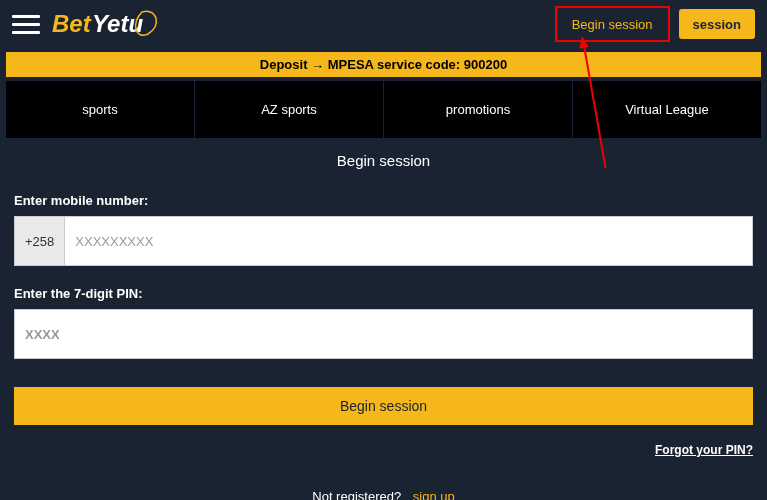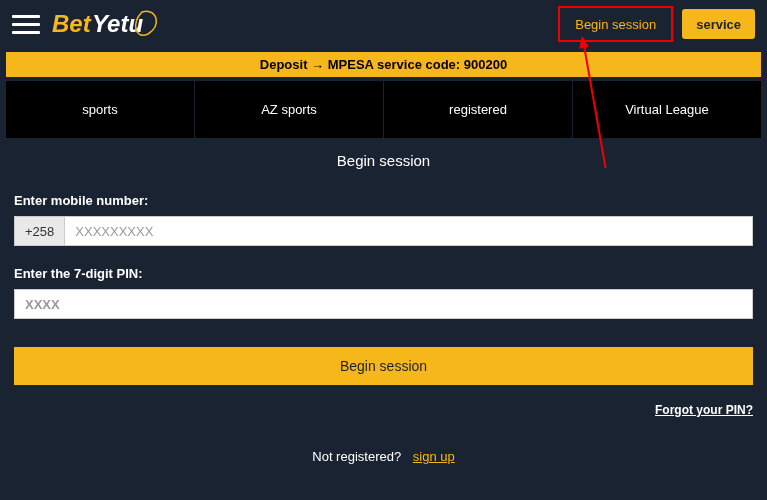--- a/index.html
+++ b/index.html
@@ -115,21 +115,21 @@
     display: flex;
     align-items: center;
     justify-content: center;
     padding: 0 10px;
     font-size: 13px;
     border: 1px solid #ccc;
     border-right: none;
   }
   input[type="text"], input[type="password"] {
     flex: 1;
-    height: 30px;
+    height: 50px;
     padding: 0 10px;
     font-size: 13px;
     border: 1px solid #ccc;
     background: #fff;
     color: #7f1d1d;
     outline: none;
   }
   input::placeholder { color: #999; }
   .pin-block { margin-bottom: 28px; }
   .login-btn {
@@ -197,29 +197,29 @@
   </div>
   <div class="logo">
     <svg width="110" height="40" viewBox="0 0 110 40">
       <text x="0" y="28" font-family="Arial" font-size="24" font-weight="bold" font-style="italic" fill="#f6b71b">Bet</text>
       <text x="40" y="28" font-family="Arial" font-size="24" font-weight="bold" font-style="italic" fill="#fff">Yetu</text>
       <path d="M90 8 Q100 5 104 14 Q106 24 96 30 Q88 34 84 26 Q82 16 90 8 Z" fill="none" stroke="#f6b71b" stroke-width="1.5"></path>
     </svg>
   </div>
   <div class="spacer"></div>
   <button class="btn btn-login red-outline">Begin session</button>
-  <button class="btn btn-register">service</button>
+  <button class="btn btn-register">session</button>
 </div>
 
 <div class="deposit-bar">Deposit → MPESA service code: 900200</div>
 
 <div class="nav">
   <div class="nav-item">sports</div>
   <div class="nav-item">AZ sports</div>
-  <div class="nav-item">registered</div>
+  <div class="nav-item">promotions</div>
   <div class="nav-item">Virtual League</div>
 </div>
 
 <div class="page-title">Begin session</div>
 
 <div class="form">
   <div class="field-label">Enter mobile number:</div>
   <div class="phone-row">
     <div class="prefix">+258</div>
     <input type="text" placeholder="XXXXXXXXX" style="">

